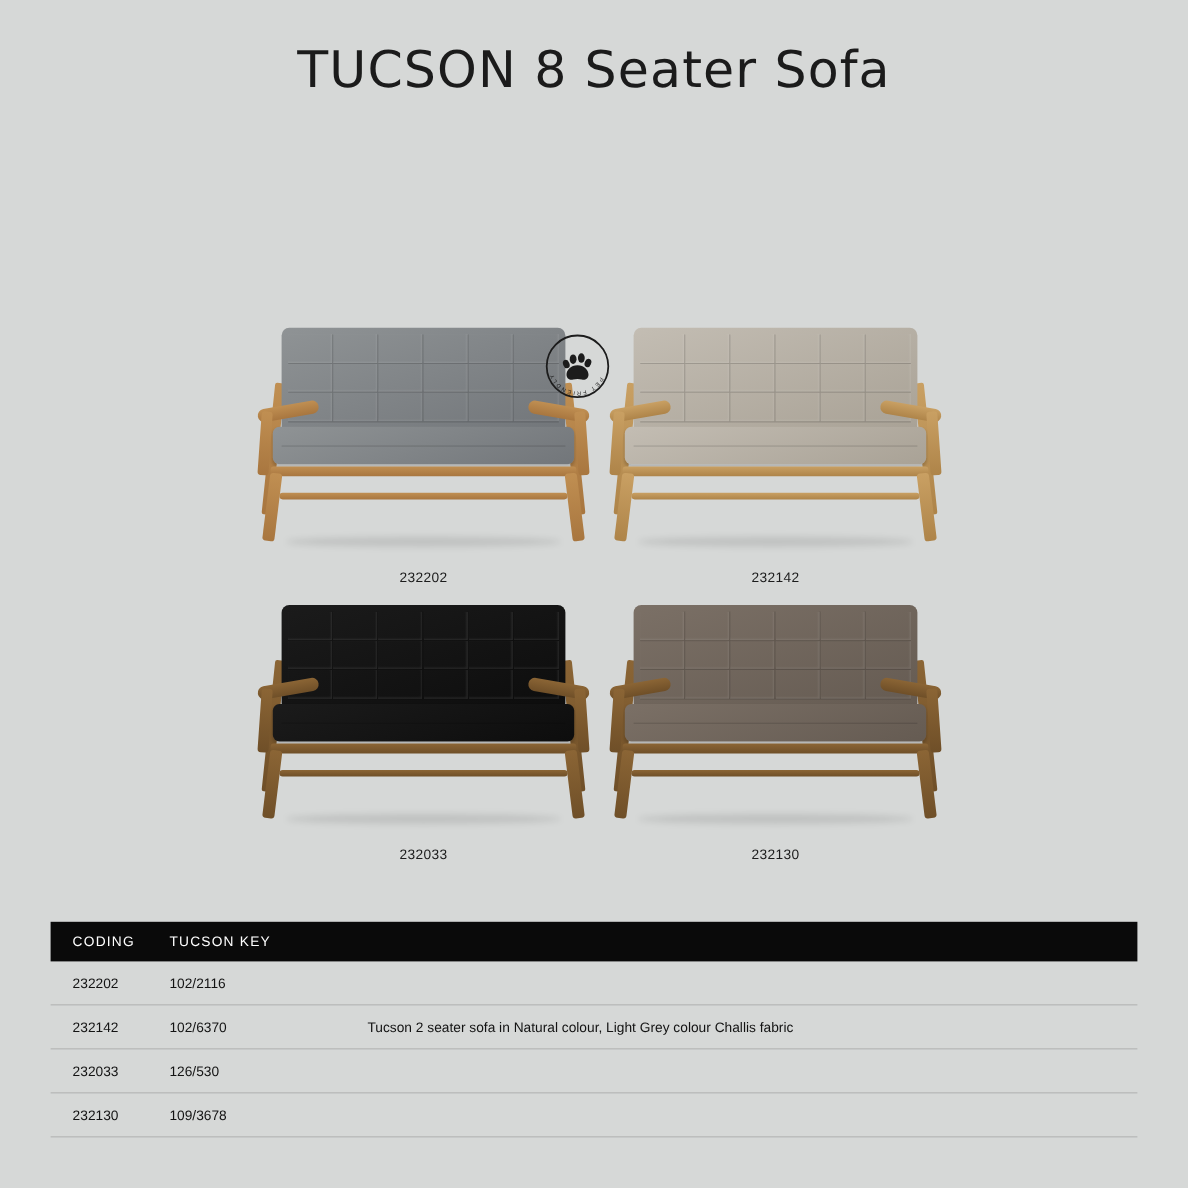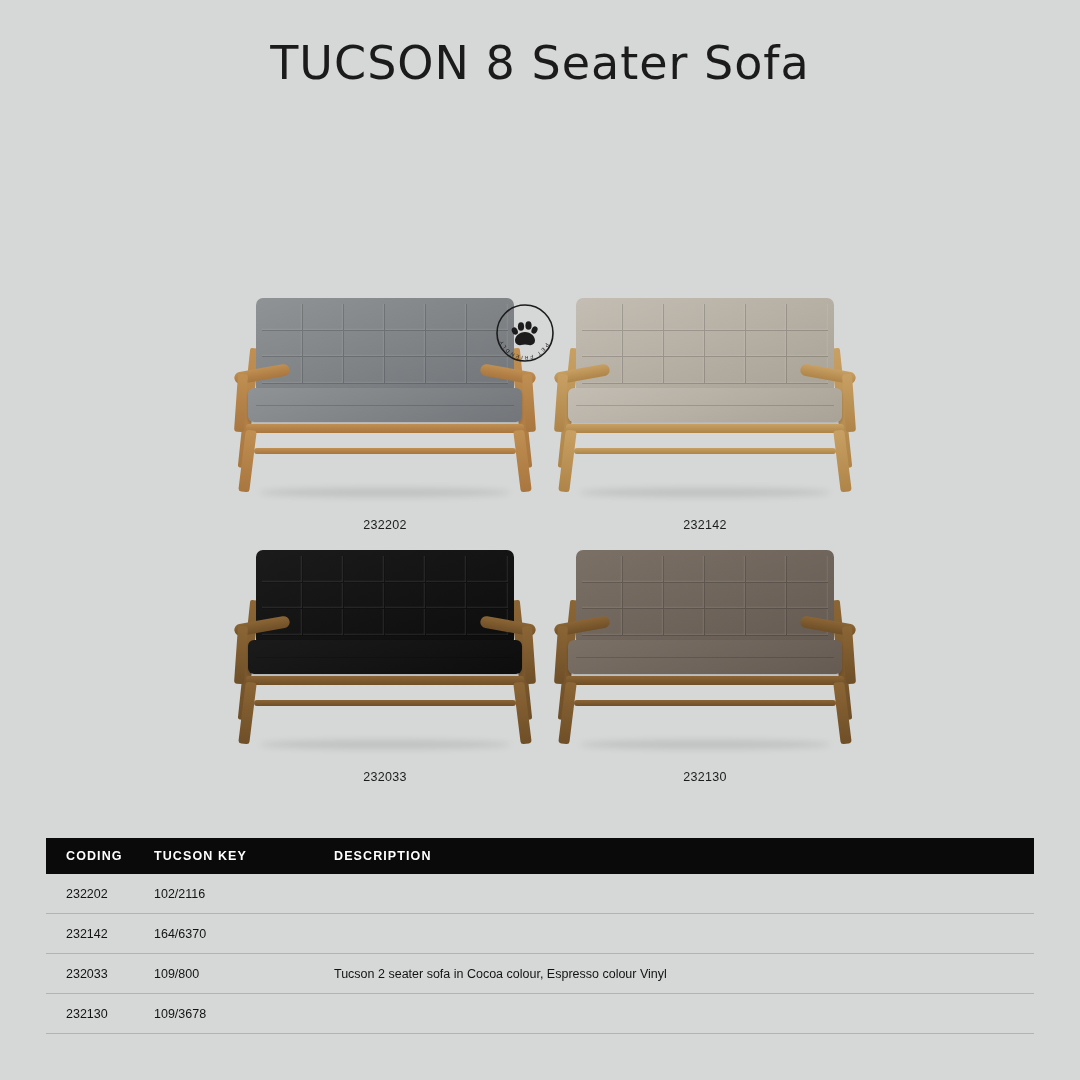--- a/index.html
+++ b/index.html
@@ -180,21 +180,21 @@
     top: 838px;
     width: 988px;
   }
   .spec-head {
     display: flex;
     background: #0a0a0a;
     color: #ffffff;
     height: 36px;
     align-items: center;
     font-size: 12.5px;
-    font-weight: bold;
+    font-weight: normal;
     letter-spacing: 1.1px;
   }
   .spec-row {
     display: flex;
     align-items: center;
     height: 39px;
     font-size: 12.5px;
     color: #131313;
     border-bottom: 1px solid #b2b4b3;
   }
@@ -403,33 +403,32 @@
     </div>
     <div class="code">232130</div>
   </div>
 
 </div>
 
 <div class="spec-table">
   <div class="spec-head">
     <div class="col-coding">CODING</div>
     <div class="col-key">TUCSON KEY</div>
-    <div class="col-desc">DESCRIPTION</div>
   </div>
 
   <div class="spec-row">
     <div class="col-coding">232202</div>
     <div class="col-key">102/2116</div>
   </div>
   <div class="spec-row">
     <div class="col-coding">232142</div>
-    <div class="col-key">164/6370</div>
+    <div class="col-key">102/6370</div>
+    <div class="col-desc">Tucson 2 seater sofa in Natural colour, Light Grey colour Challis fabric</div>
   </div>
   <div class="spec-row">
     <div class="col-coding">232033</div>
-    <div class="col-key">109/800</div>
-    <div class="col-desc">Tucson 2 seater sofa in Cocoa colour, Espresso colour Vinyl</div>
+    <div class="col-key">126/530</div>
   </div>
   <div class="spec-row">
     <div class="col-coding">232130</div>
     <div class="col-key">109/3678</div>
   </div>
 </div>
 
 </body></html>

